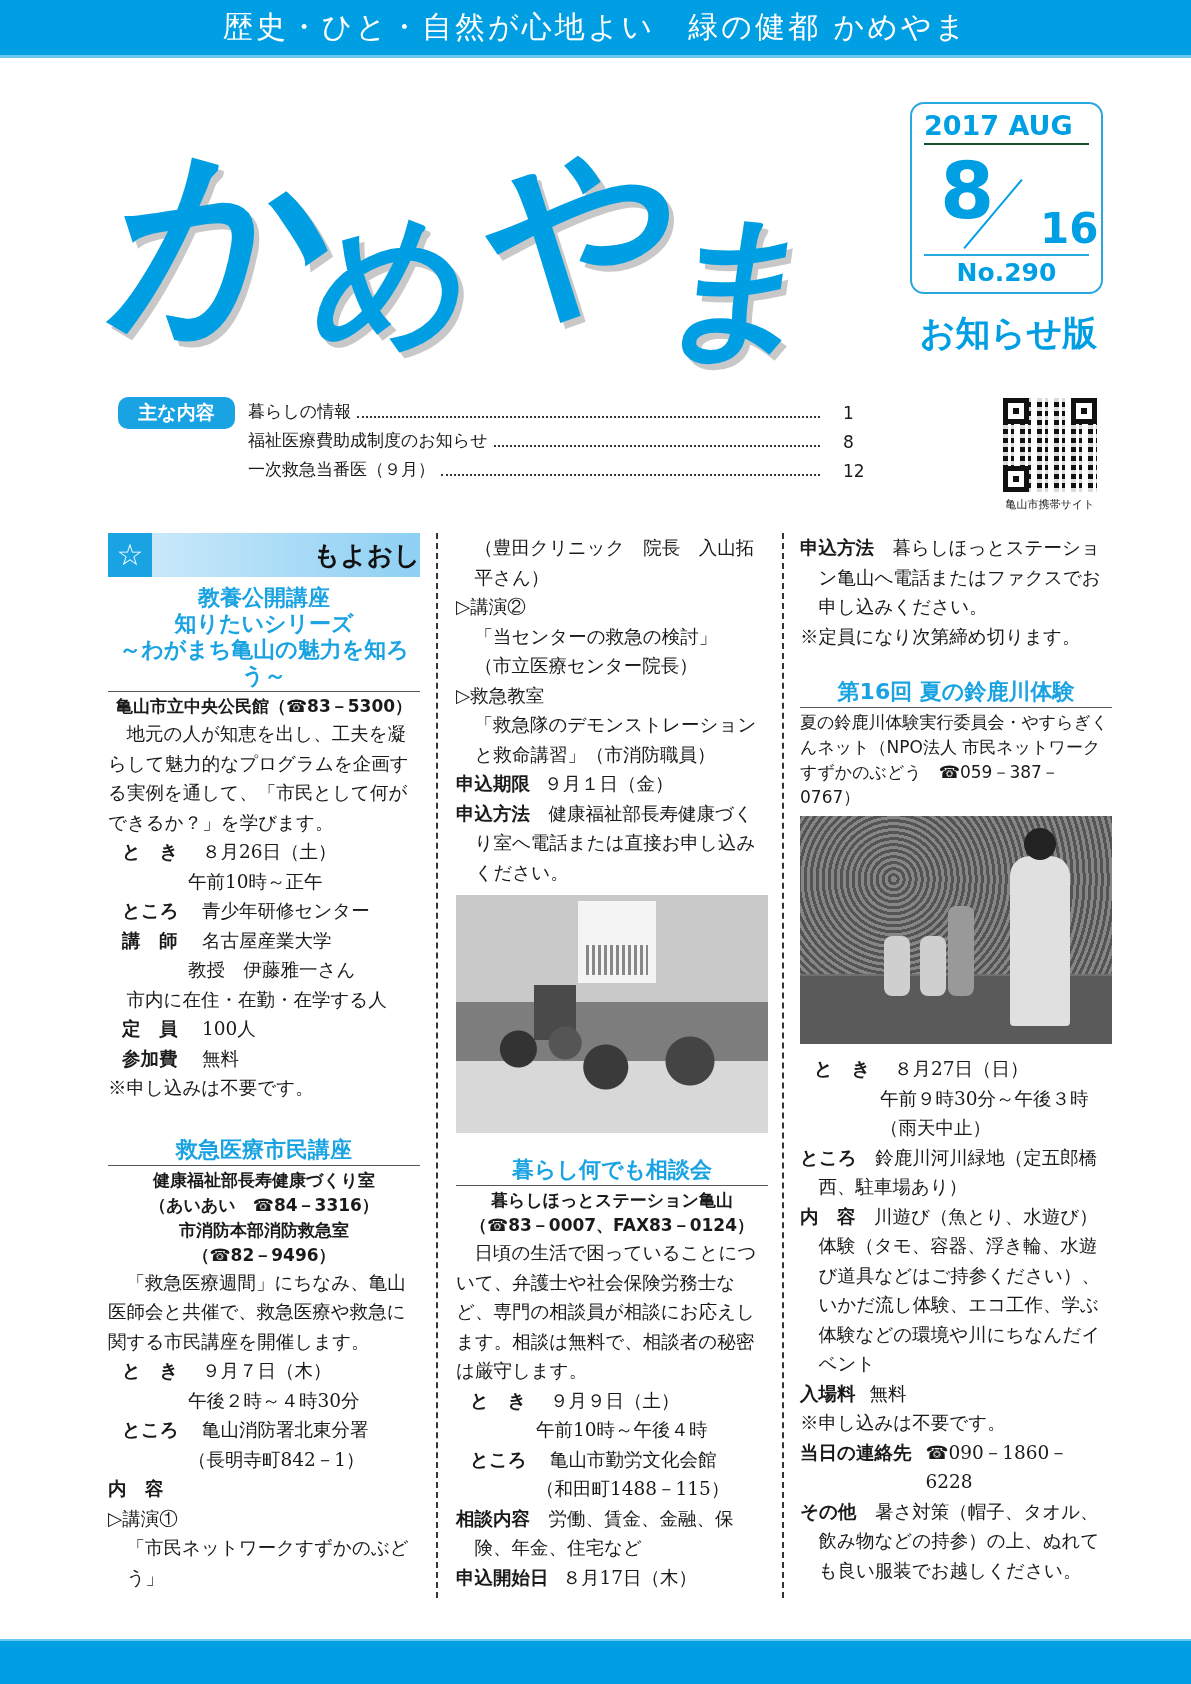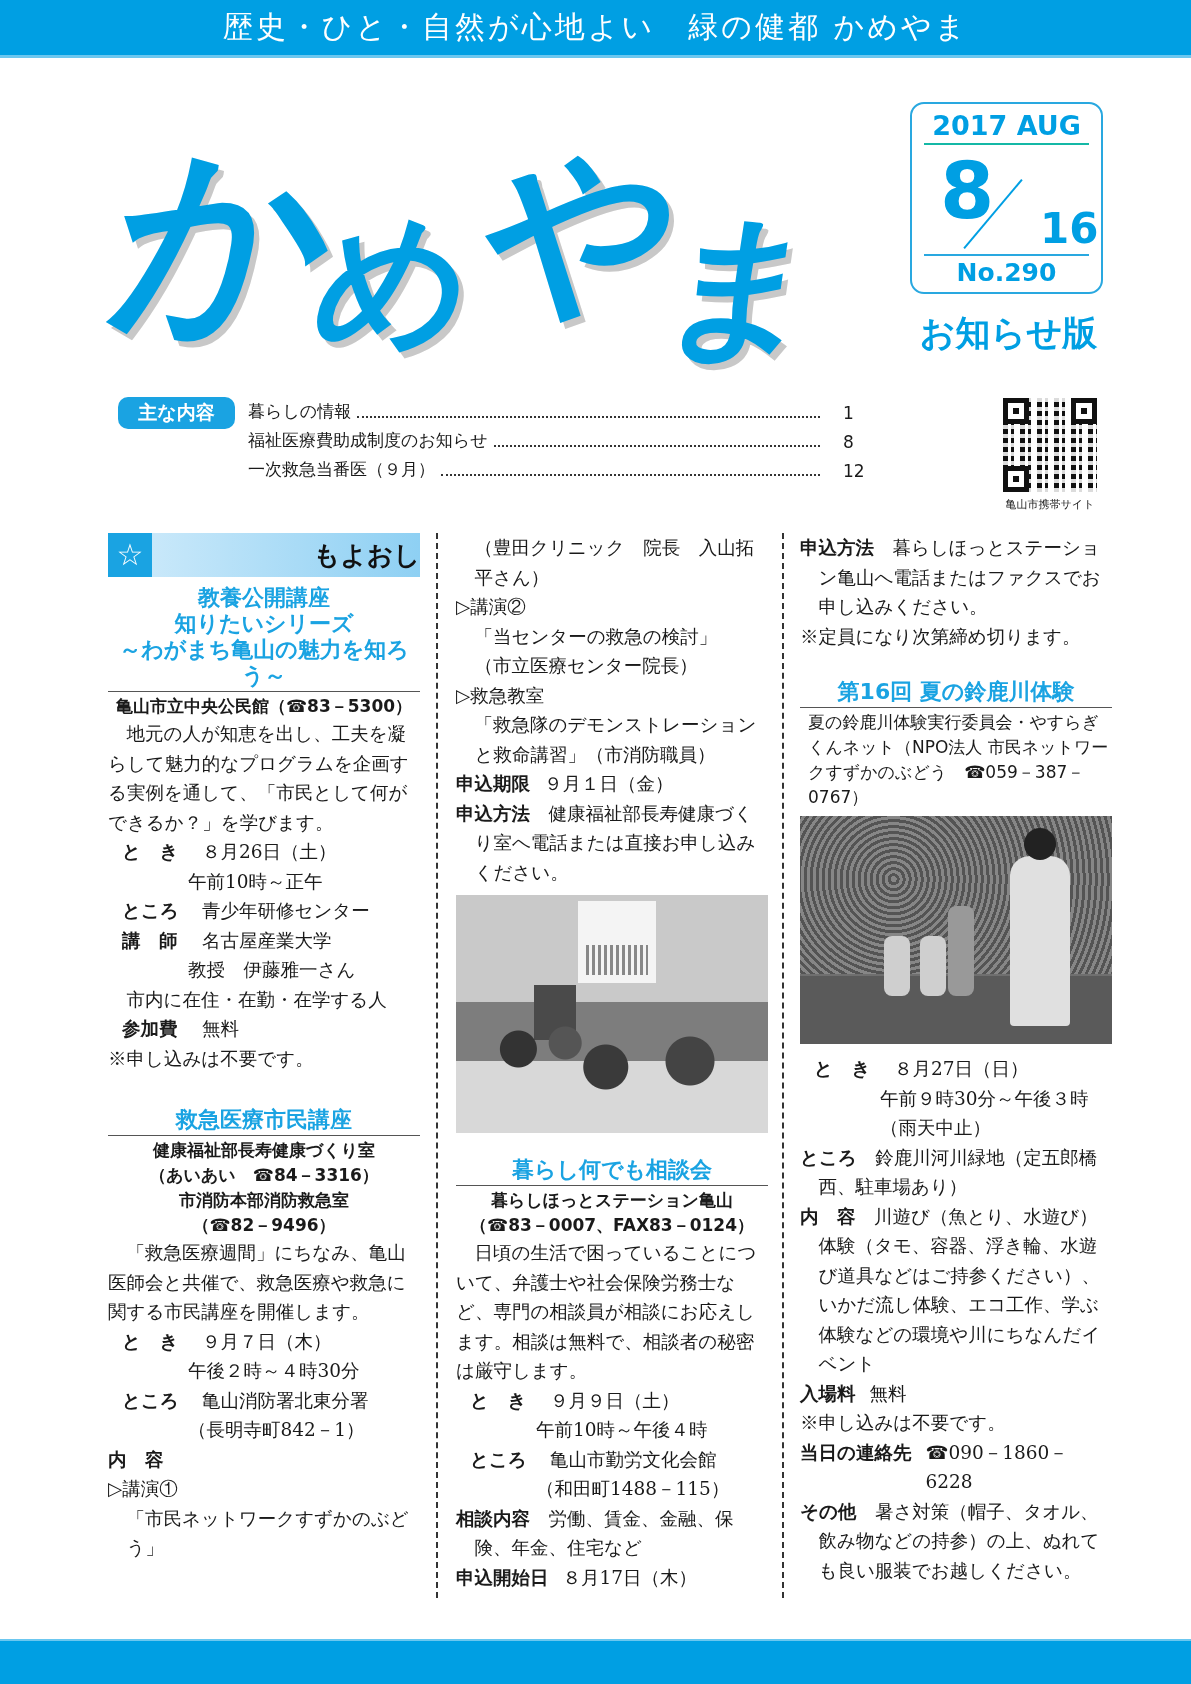--- a/index.html
+++ b/index.html
@@ -10,21 +10,21 @@
   .top-band span { color: #ffffff; font-family: "DejaVu Sans", sans-serif; font-size: 30px; letter-spacing: 3px; }
 
   .logo { position: absolute; left: 118px; top: 88px; width: 740px; height: 270px; }
   .logo span { position: absolute; font-family: "DejaVu Sans", sans-serif; font-weight: bold; color: #009fe3; text-shadow: 6px 6px 0 #c8c8c8; transform: skewX(-8deg); }
   .logo .c1 { left: 0px; top: 10px; font-size: 210px; }
   .logo .c2 { left: 200px; top: 95px; font-size: 150px; }
   .logo .c3 { left: 370px; top: 20px; font-size: 185px; }
   .logo .c4 { left: 545px; top: 95px; font-size: 155px; }
 
   .date-box { position: absolute; left: 910px; top: 102px; width: 193px; height: 192px; border: 2px solid #29a8e0; border-radius: 14px; color: #009fe3; font-family: "DejaVu Sans", sans-serif; font-weight: bold; }
-  .date-box .yr { position: absolute; left: 12px; right: 12px; top: 6px; text-align: center; font-size: 27px; border-bottom: 2px solid #14b8a6; padding-bottom: 2px; }
+  .date-box .yr { position: absolute; left: 12px; right: 12px; top: 6px; text-align: left; font-size: 27px; border-bottom: 2px solid #14532d; padding-bottom: 2px; }
   .date-box .mon { position: absolute; left: 28px; top: 48px; font-size: 78px; line-height: 1; }
   .date-box .slash { position: absolute; left: 80px; top: 65px; width: 2px; height: 90px; background: #009fe3; transform: rotate(40deg); }
   .date-box .day { position: absolute; left: 128px; top: 100px; font-size: 42px; }
   .date-box .no { position: absolute; left: 12px; right: 12px; top: 150px; text-align: center; font-size: 25px; border-top: 2px solid #29a8e0; padding-top: 2px; }
   .edition { position: absolute; left: 912px; top: 310px; width: 193px; text-align: center; color: #009fe3; font-family: "DejaVu Sans", sans-serif; font-weight: bold; font-size: 35px; }
 
   .toc-badge { position: absolute; left: 118px; top: 397px; width: 117px; height: 32px; background: #1aa3e2; color: #fff; border-radius: 10px; font-family: "DejaVu Sans", sans-serif; font-weight: bold; font-size: 19px; display: flex; align-items: center; justify-content: center; }
   .toc { position: absolute; left: 248px; top: 394px; width: 604px; font-family: "DejaVu Sans", sans-serif; font-size: 17px; }
   .toc-row { display: flex; align-items: flex-end; height: 29px; }
   .toc-row .t { white-space: nowrap; }
@@ -46,21 +46,21 @@
   .col3 { left: 800px; width: 312px; }
   .divider { position: absolute; top: 533px; height: 1065px; border-left: 2px dashed #333; }
 
   .corner-header { height: 44px; display: flex; background: linear-gradient(90deg, #d2ecfb, #8ed0f3); margin-bottom: 8px; }
   .corner-header .star { width: 44px; height: 44px; background: #1aa3e2; display: flex; align-items: center; justify-content: center; color: #fff; font-size: 30px; font-family: "DejaVu Sans", sans-serif; }
   .corner-header .lbl { flex: 1; text-align: right; font-family: Liberation Sans, sans-serif; font-weight: bold; font-size: 26px; line-height: 44px; color: #111; }
 
   .headline { color: #1aa3e2; font-family: "DejaVu Sans", sans-serif; font-weight: bold; font-size: 22px; line-height: 26px; text-align: center; }
   .rule { border-top: 1px solid #555; margin: 2px 0 2px; }
   .org { font-family: "DejaVu Sans", sans-serif; font-weight: bold; font-size: 17px; line-height: 25px; text-align: center; }
-  .org.left { text-align: left; font-weight: normal; margin-left: 8px; }
+  .org.left { text-align: left; font-weight: normal; }
   .p { text-indent: 1em; }
   .item { display: flex; }
   .item .k { font-family: "DejaVu Sans", sans-serif; font-weight: bold; white-space: nowrap; padding-right: 14px; }
   .item .k.w { width: 80px; padding-right: 0; margin-left: 14px; }
   .sub { padding-left: 80px; }
   .ind { padding-left: 1em; }
   .hang { padding-left: 1em; text-indent: -1em; }
   .hang b { font-family: "DejaVu Sans", sans-serif; }
 
   .photo { position: relative; overflow: hidden; background: #8a8a8a; }
@@ -161,20 +161,24 @@
       <span class="k w">ところ</span>
       <span>青少年研修センター</span>
     </div>
   <div class="item">
       <span class="k w">講　師</span>
       <span>名古屋産業大学</span>
     </div>
   <div class="sub">教授　伊藤雅一さん</div>
   <div class="ind">市内に在住・在勤・在学する人</div>
   <div class="item">
+      <span class="k w">定　員</span>
+      <span>100人</span>
+    </div>
+  <div class="item">
       <span class="k w">参加費</span>
       <span>無料</span>
     </div>
   <div>※申し込みは不要です。</div>
 
   <div style="height:34px"></div>
   <div class="headline">救急医療市民講座</div>
   <div class="rule"></div>
   <div class="org">
     <div>健康福祉部長寿健康づくり室</div>

